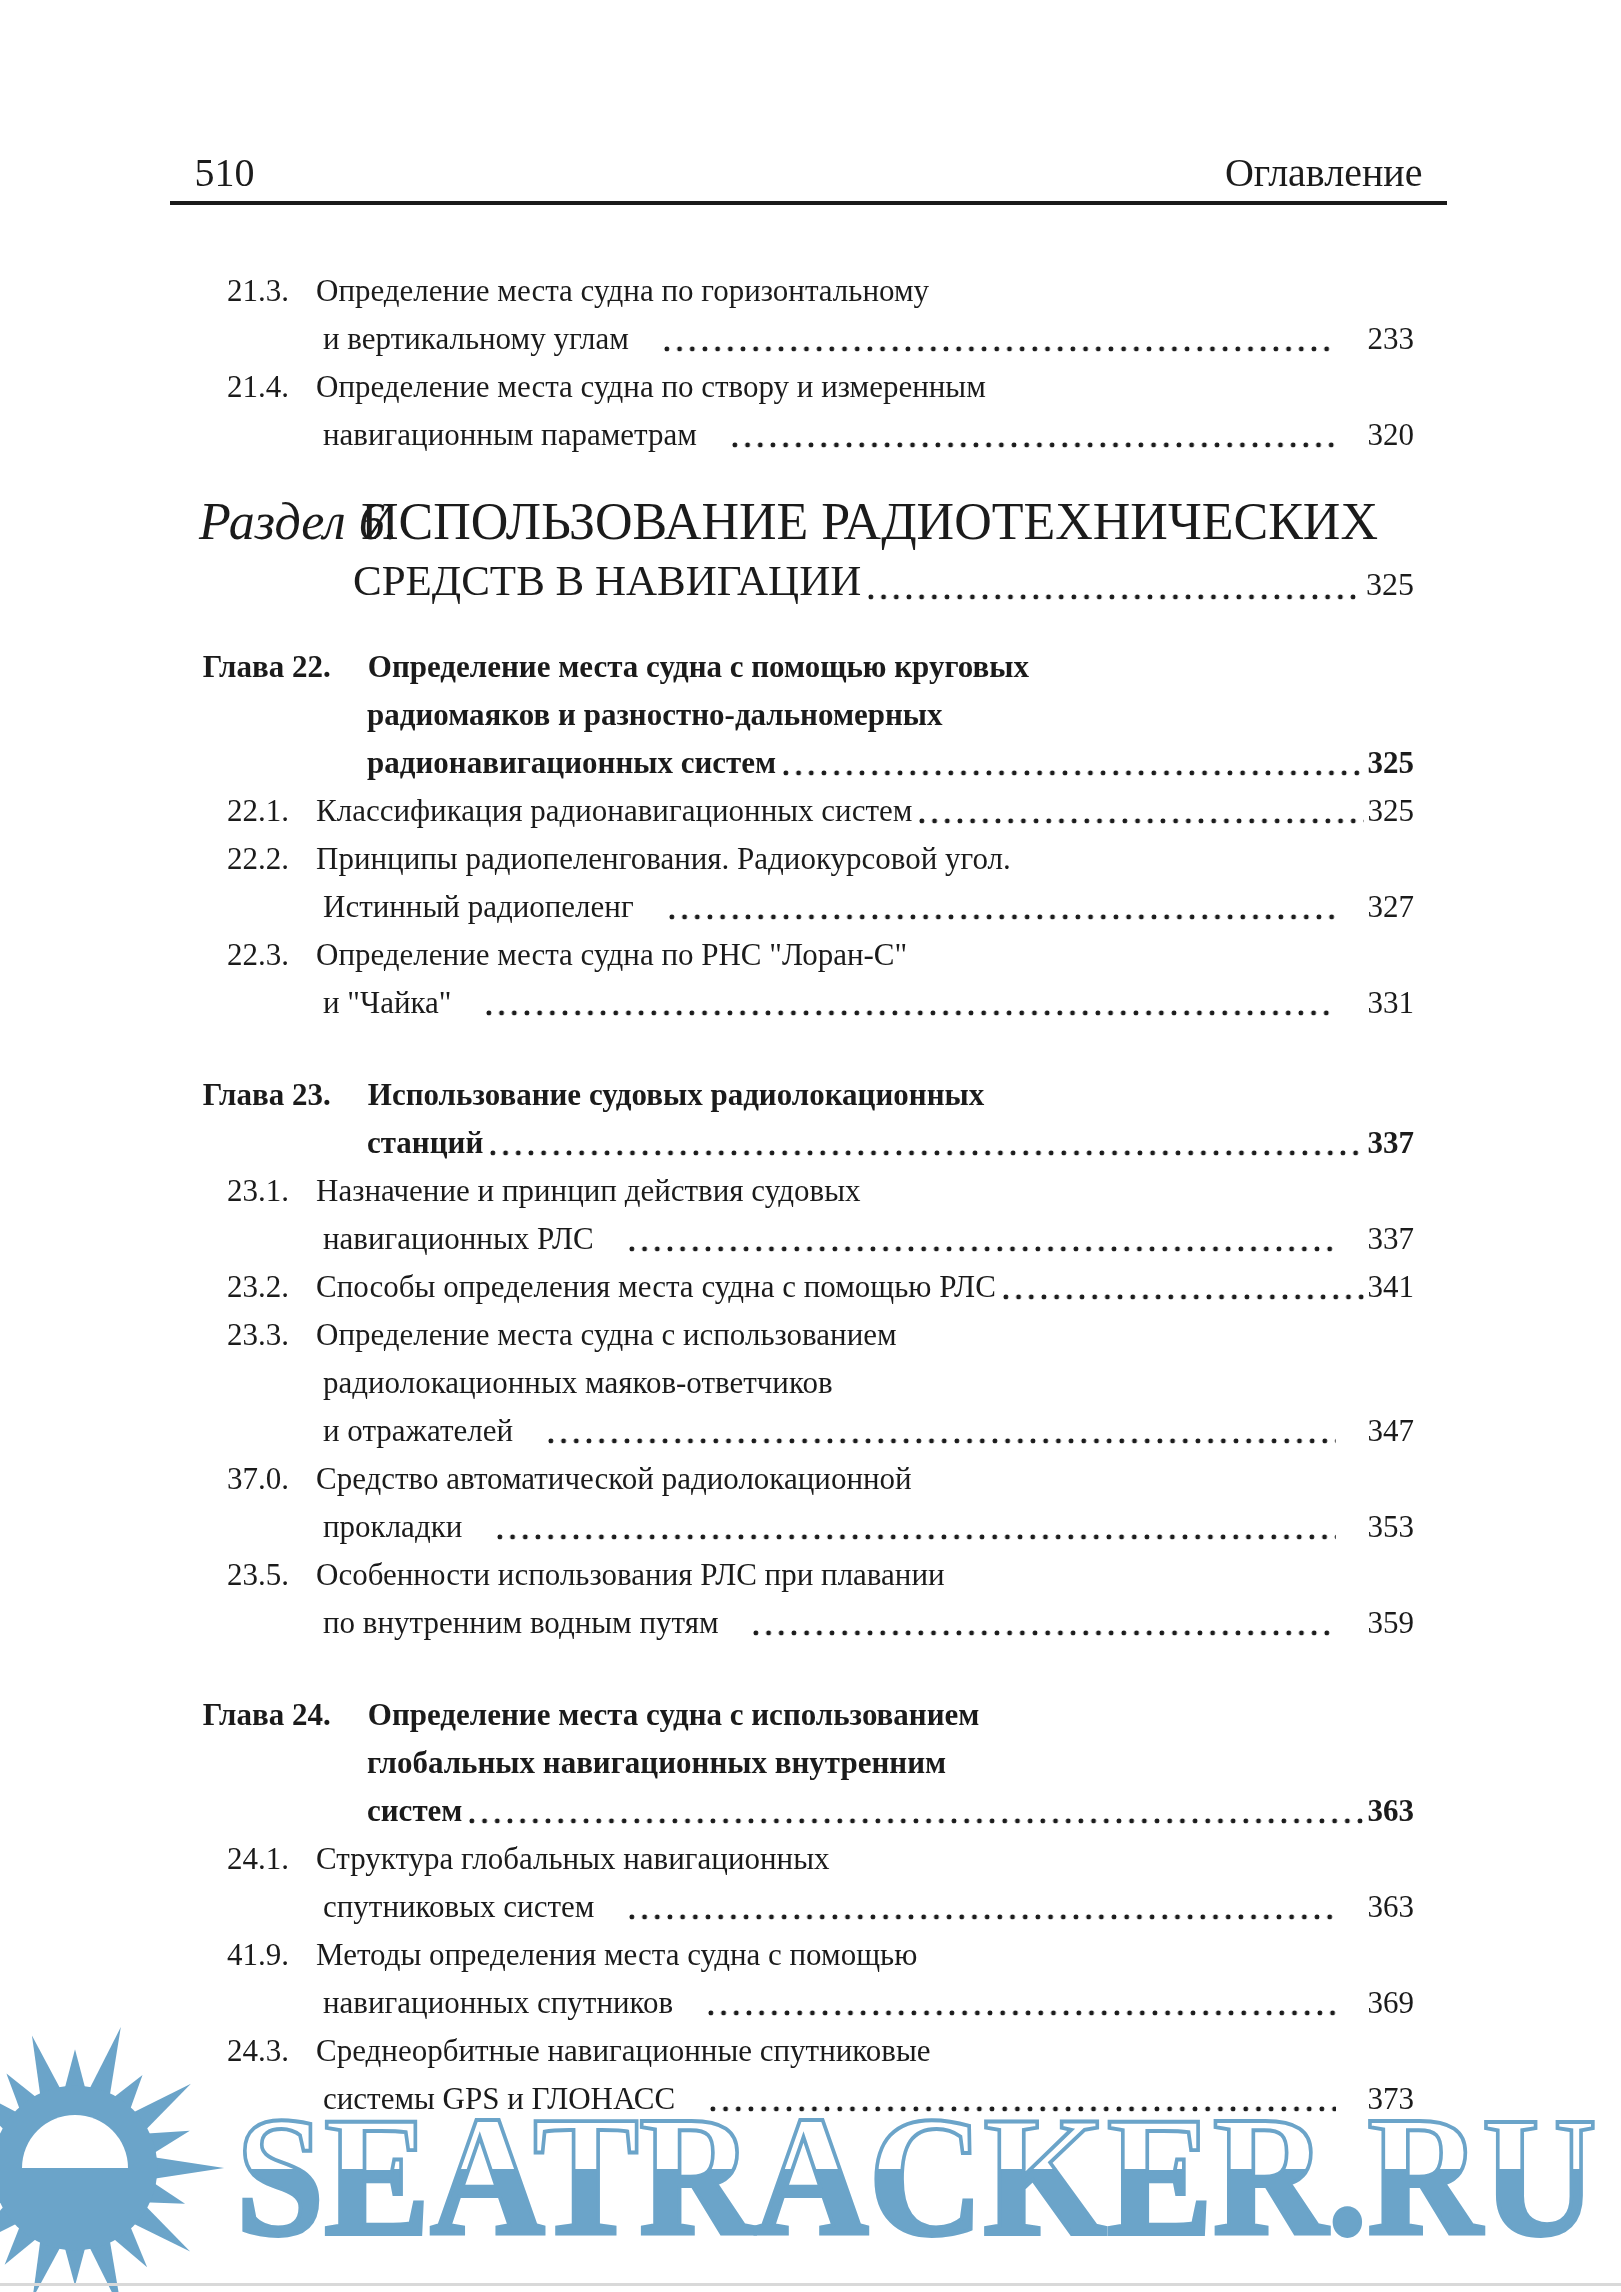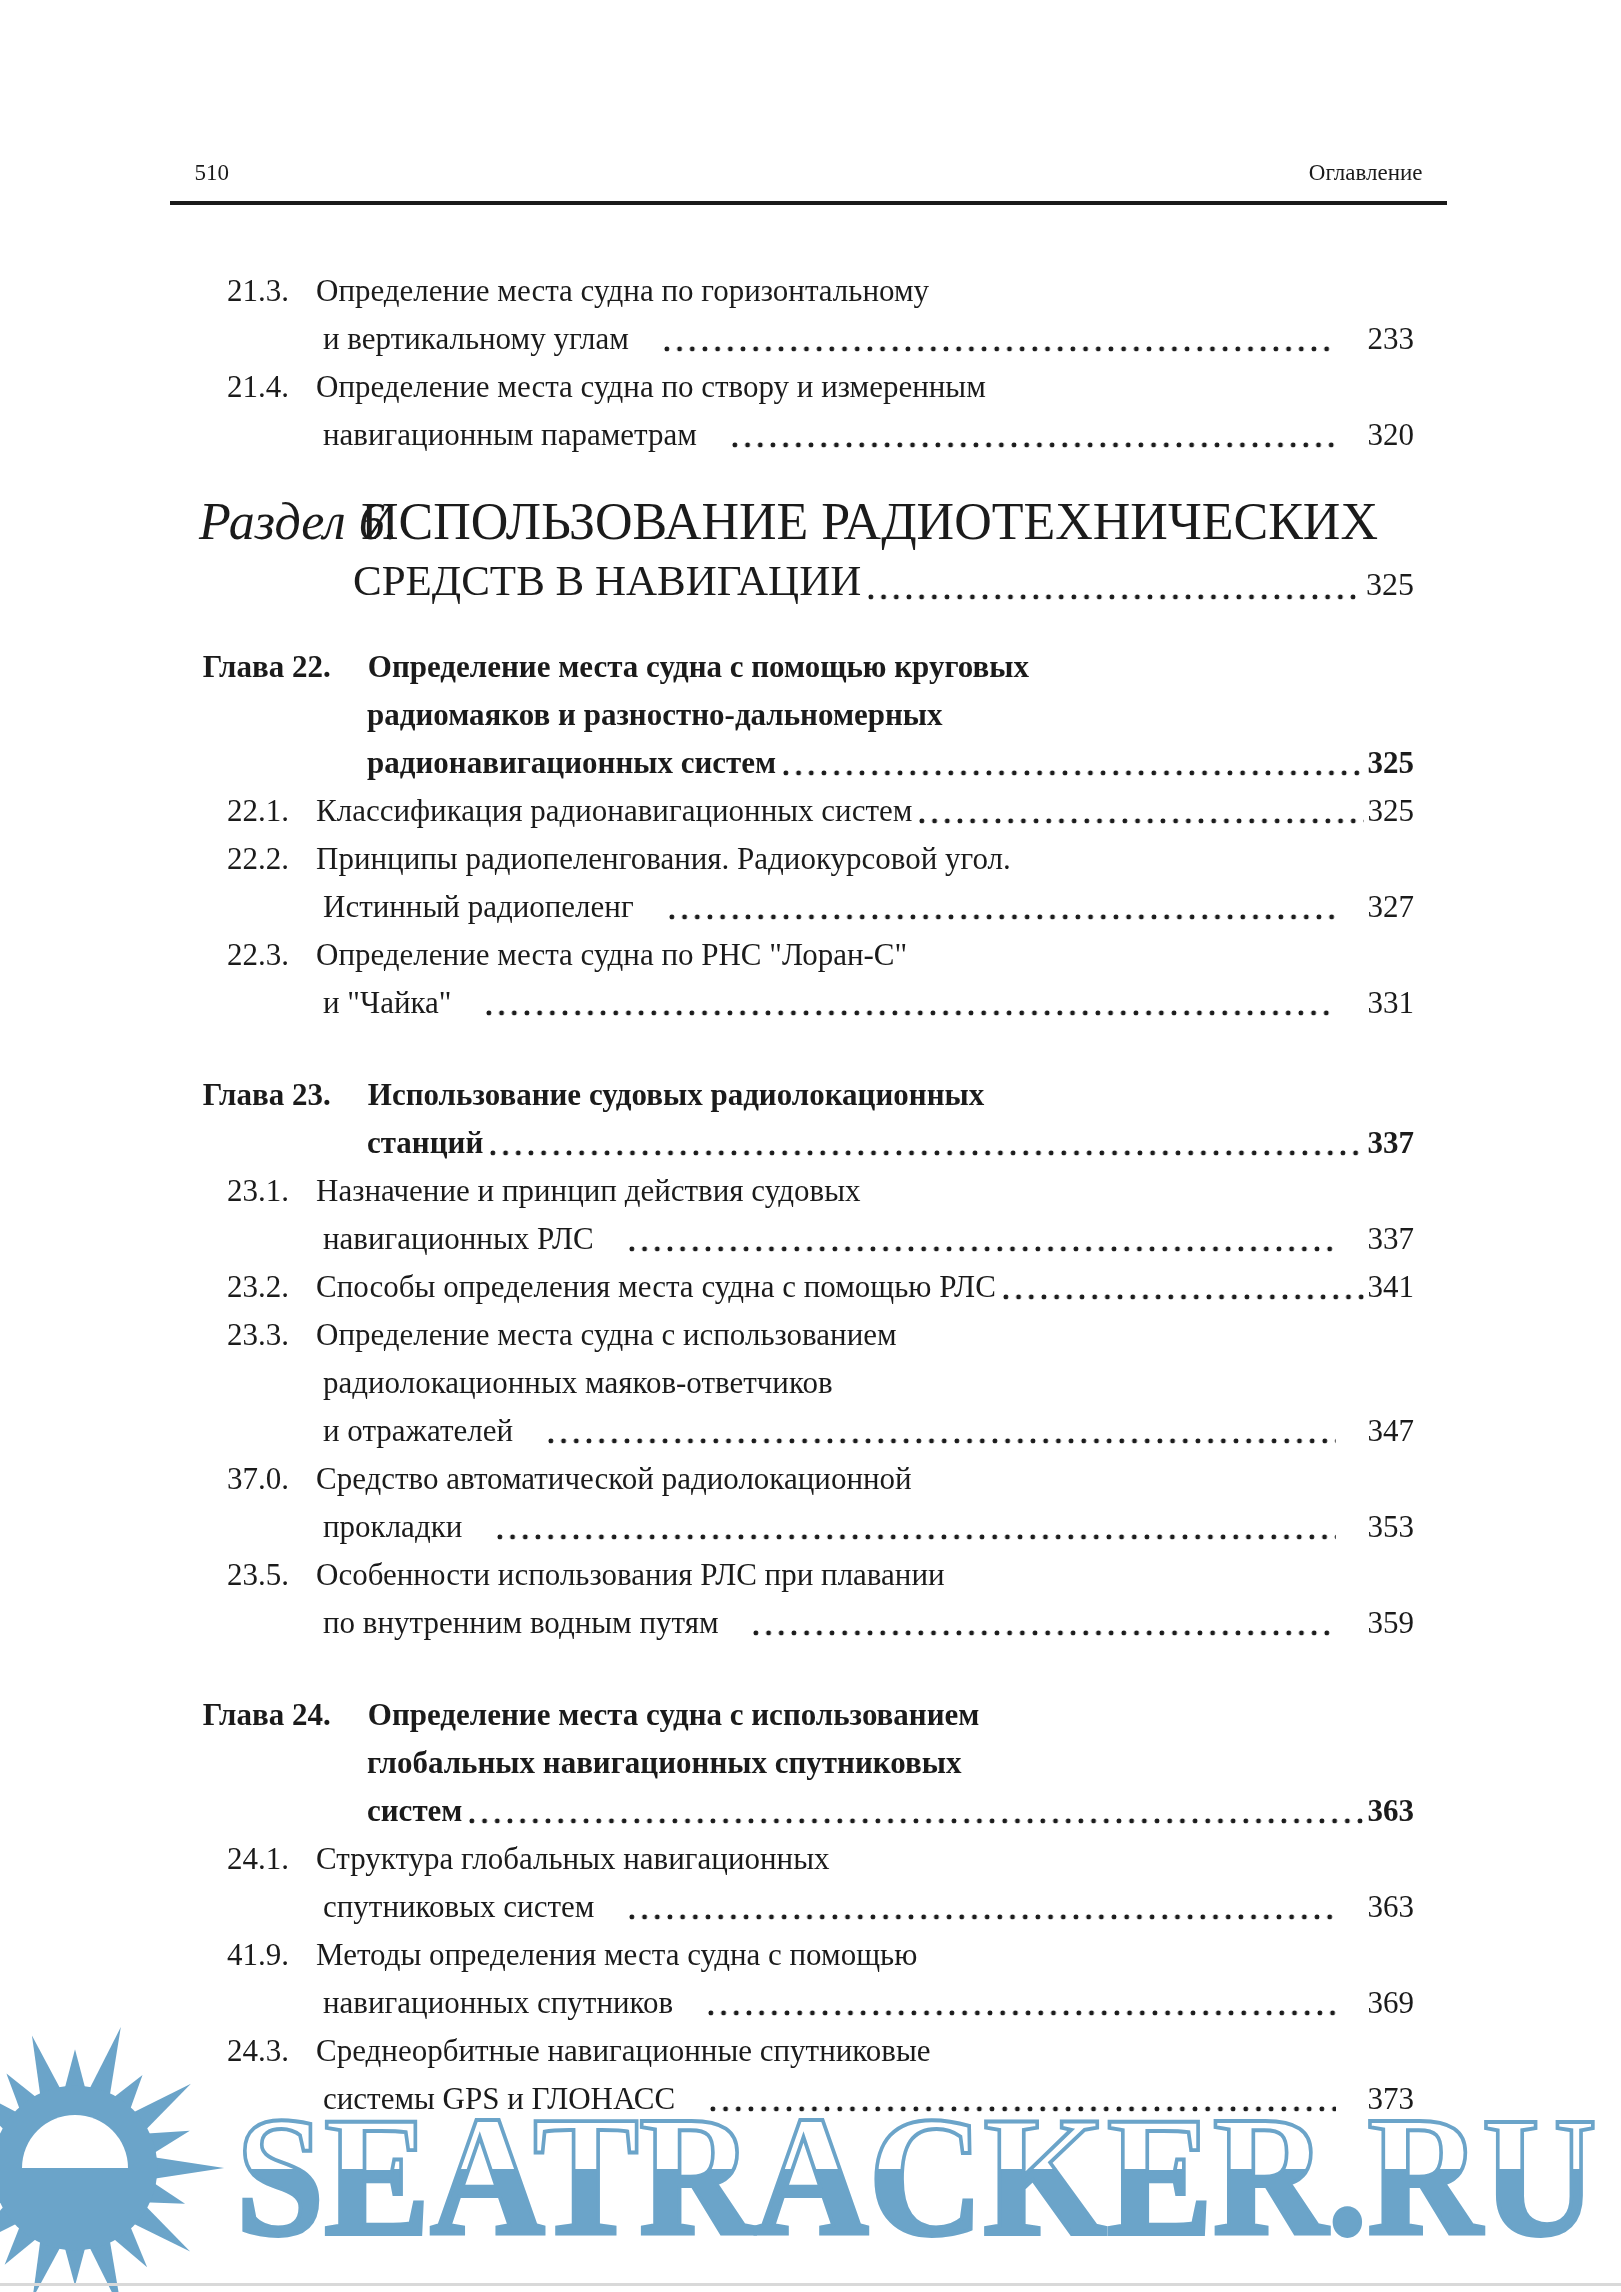--- a/index.html
+++ b/index.html
@@ -7,21 +7,21 @@
     position:relative; width:1621px; height:2293px;
     background:#ffffff; overflow:hidden;
     font-family:"Liberation Serif", serif; color:#1b1b1b;
   }
   
   #running-header {
     position:absolute; left:170px; top:153px; width:1228px;
     padding:0 24.5px 8.8px 24.5px;
     border-bottom:4.9px solid #1a1a1a;
     display:flex; justify-content:space-between; align-items:flex-start;
-    font-size:23px; line-height:39px;
+    font-size:40px; line-height:39px;
   }
   
   #toc { position:absolute; left:191px; top:267px; width:1223px; }
   .row { display:flex; align-items:baseline; font-size:31px; line-height:48px; white-space:nowrap; }
   .row .label { flex:none; }
   .row .text  { flex:none; }
   .row .leader {
     flex:1 1 auto; min-width:13.7px; height:5.9px; align-self:flex-end;
     margin:0 3.9px 10.8px 6.9px;
     background-image:radial-gradient(circle at 2.9px 2.9px, #1c1c1c 2.2px, rgba(0,0,0,0) 2.7px);
@@ -178,21 +178,21 @@
       <div class="row subcont">
         <span class="text">по внутренним водным путям</span>
         <span class="leader"></span>
         <span class="page">359</span>
       </div>
       <div class="row chapter">
         <span class="label">Глава 24.</span>
         <span class="text">Определение места судна с использованием</span>
       </div>
       <div class="row chaptercont">
-        <span class="text">глобальных навигационных спутниковых</span>
+        <span class="text">глобальных навигационных внутренним</span>
       </div>
       <div class="row chaptercont">
         <span class="text">систем</span>
         <span class="leader"></span>
         <span class="page">363</span>
       </div>
       <div class="row sub">
         <span class="label">24.1.</span>
         <span class="text">Структура глобальных навигационных</span>
       </div>

